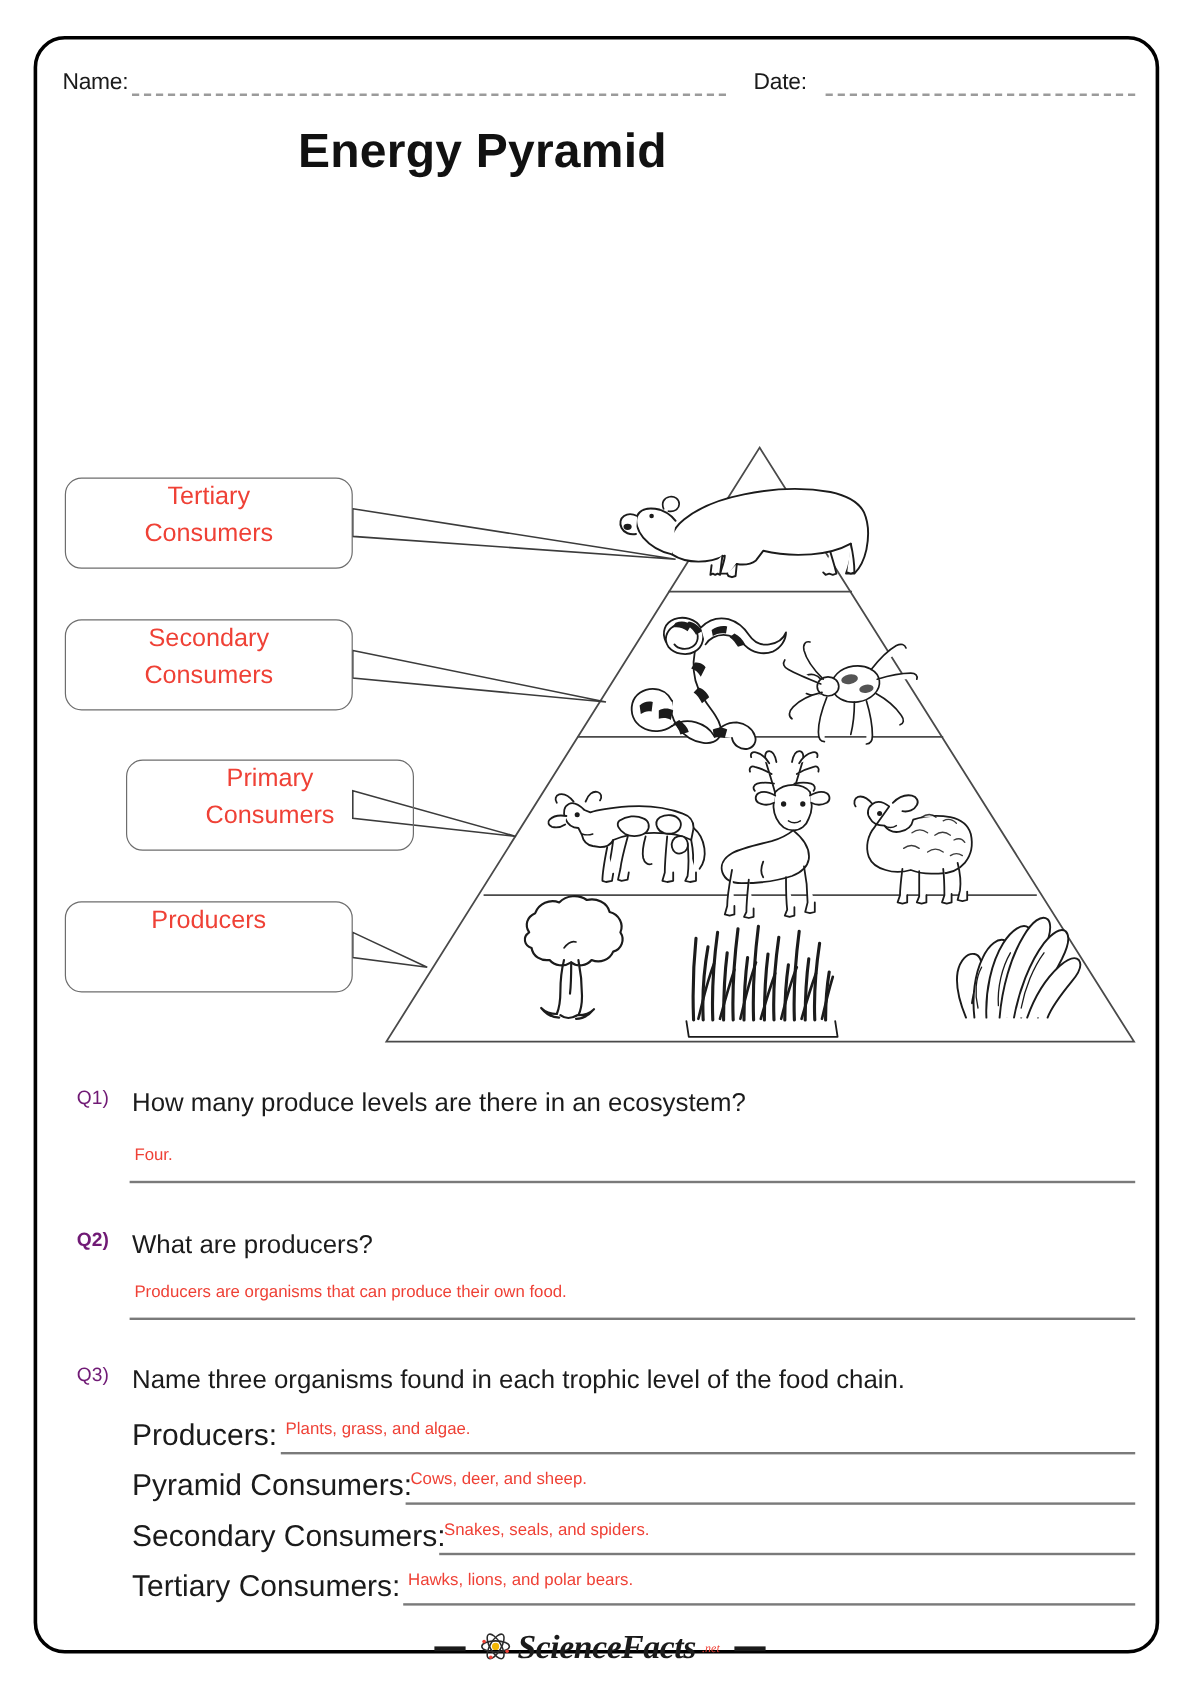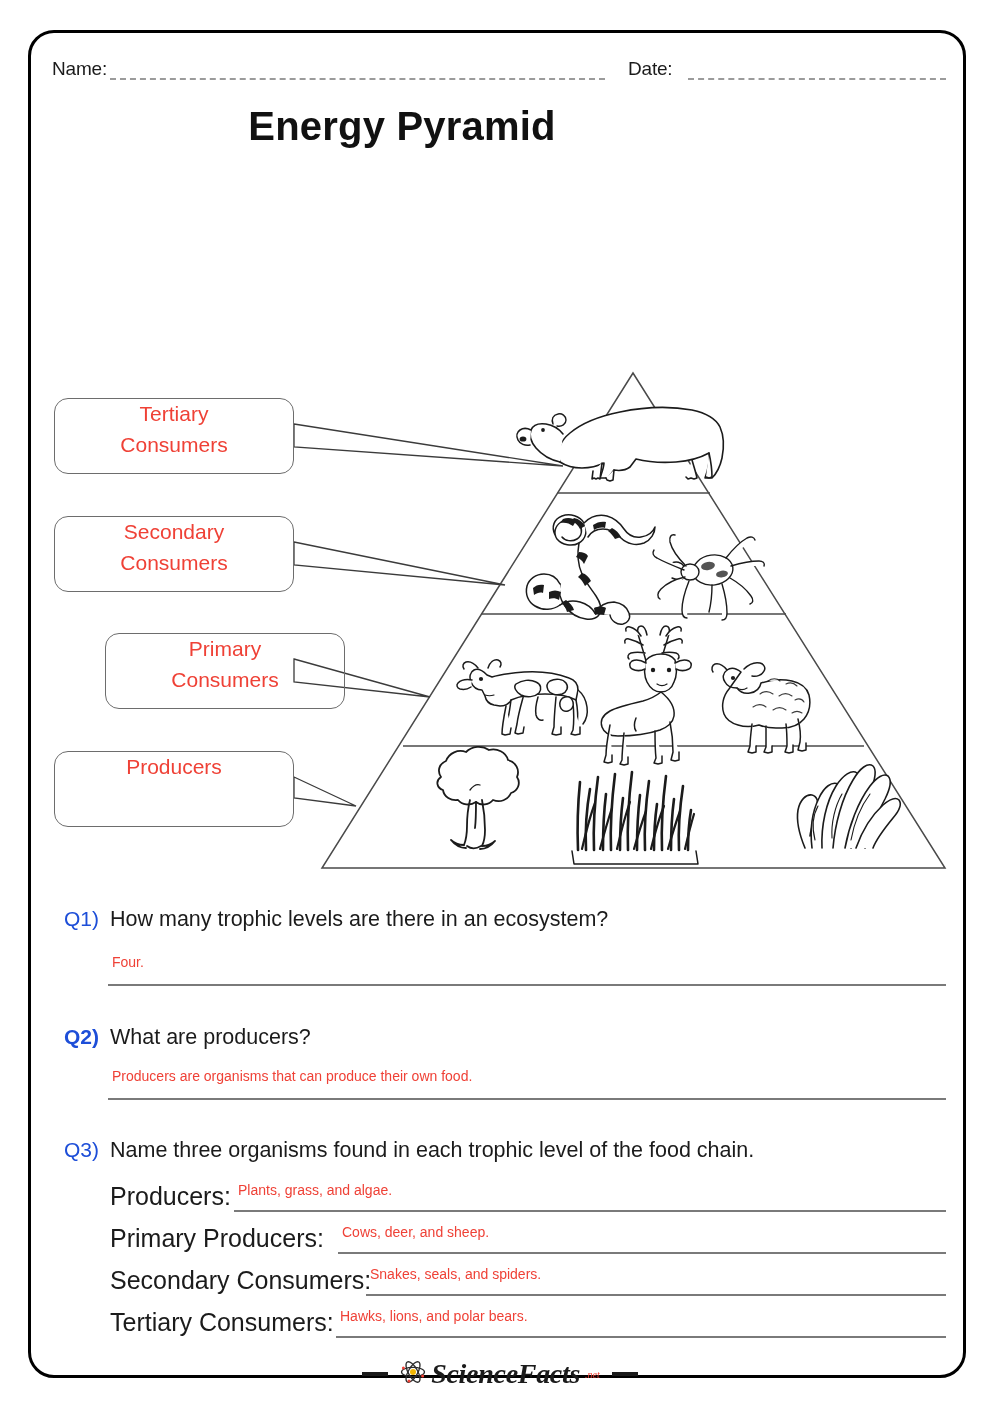--- a/index.html
+++ b/index.html
@@ -105,22 +105,22 @@
 
   
   .qwrap {
     position: absolute;
     left: 0;
     top: 0;
     width: 1000px;
   }
   .q-num {
     position: absolute;
-    font-size: 21px;
-    color: #1d4ed8;
+    font-size: 16px;
+    color: #701a75;
     font-family: "Liberation Sans", sans-serif;
   }
   .q-text {
     position: absolute;
     font-size: 21.5px;
     color: #1b1b1b;
     font-family: "Liberation Sans", sans-serif;
     white-space: nowrap;
   }
   .answer {
@@ -463,41 +463,41 @@
   <span>Consumers</span>
 </div>
 <div class="label-box lb-4">
   <span>Producers</span>
 </div>
 
 <div class="qwrap">
 
   <div>
     <div class="q-num" style="left:64px; top:907px;">Q1)</div>
-    <div class="q-text" style="left:110px; top:907px;">How many trophic levels are there in an ecosystem?</div>
+    <div class="q-text" style="left:110px; top:907px;">How many produce levels are there in an ecosystem?</div>
     <div class="answer" style="left:112px; top:954px;">Four.</div>
     <div class="ans-line" style="left:108px; top:984px; width:838px;"></div>
   </div>
 
   <div>
     <div class="q-num" style="left:64px; top:1025px;font-weight:bold;">Q2)</div>
     <div class="q-text" style="left:110px; top:1025px;">What are producers?</div>
     <div class="answer" style="left:112px; top:1068px;">Producers are organisms that can produce their own food.</div>
     <div class="ans-line" style="left:108px; top:1098px; width:838px;"></div>
   </div>
 
   <div>
     <div class="q-num" style="left:64px; top:1138px;">Q3)</div>
     <div class="q-text" style="left:110px; top:1138px;text-align:center;">Name three organisms found in each trophic level of the food chain.</div>
 
     <div class="sub-label" style="left:110px; top:1182px;">Producers:</div>
     <div class="answer" style="left:238px; top:1182px;">Plants, grass, and algae.</div>
     <div class="ans-line" style="left:234px; top:1210px; width:712px;"></div>
 
-    <div class="sub-label" style="left:110px; top:1224px;">Primary Producers:</div>
+    <div class="sub-label" style="left:110px; top:1224px;">Pyramid Consumers:</div>
     <div class="answer" style="left:342px; top:1224px;">Cows, deer, and sheep.</div>
     <div class="ans-line" style="left:338px; top:1252px; width:608px;"></div>
 
     <div class="sub-label" style="left:110px; top:1266px;">Secondary Consumers:</div>
     <div class="answer" style="left:370px; top:1266px;">Snakes, seals, and spiders.</div>
     <div class="ans-line" style="left:366px; top:1294px; width:580px;"></div>
 
     <div class="sub-label" style="left:110px; top:1308px;">Tertiary Consumers:</div>
     <div class="answer" style="left:340px; top:1308px;">Hawks, lions, and polar bears.</div>
     <div class="ans-line" style="left:336px; top:1336px; width:610px;"></div>

